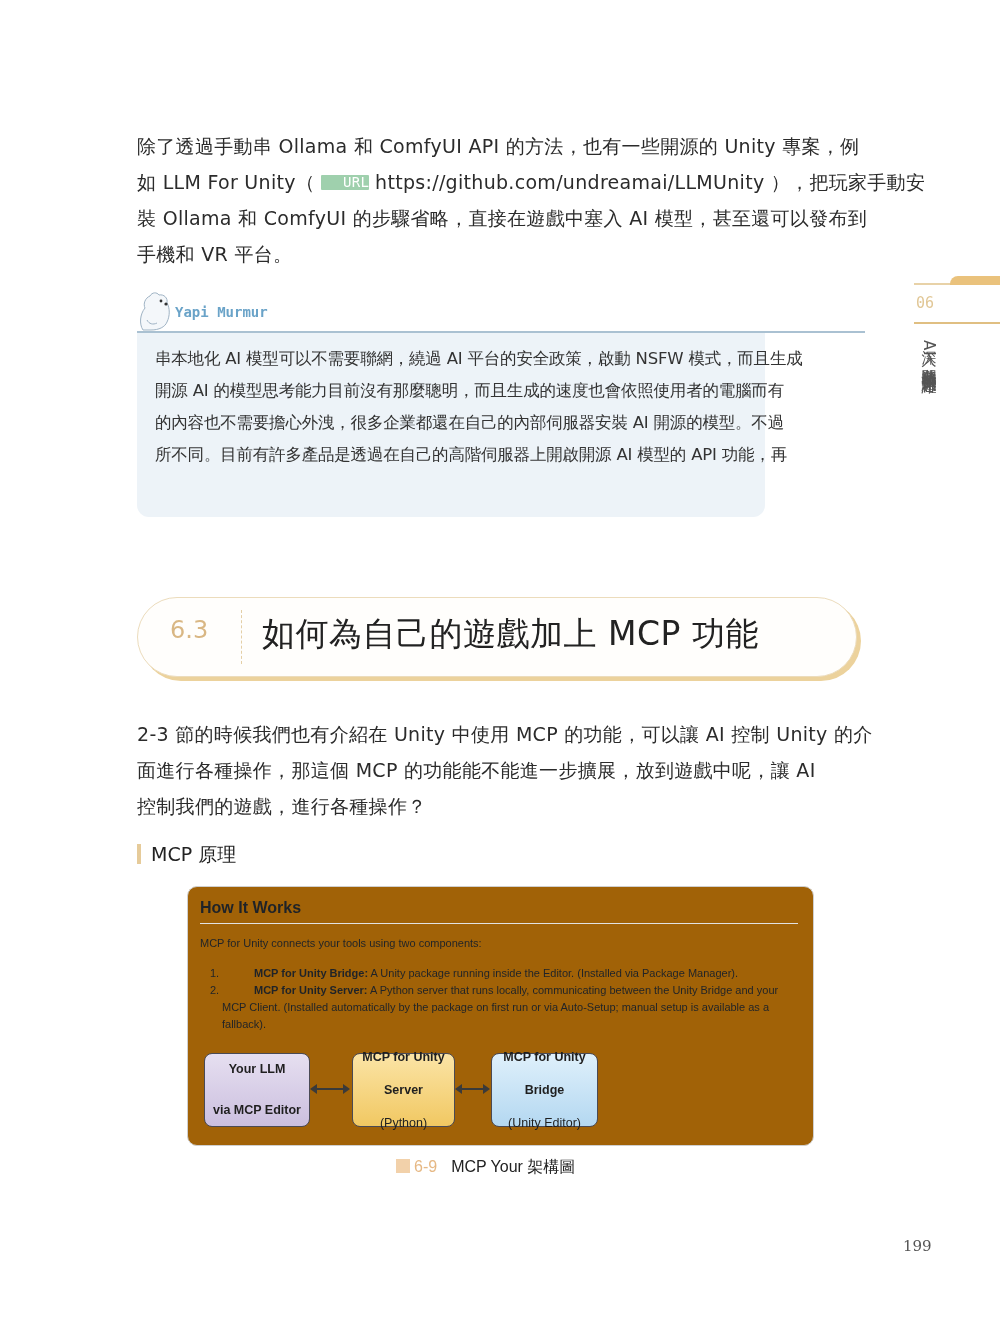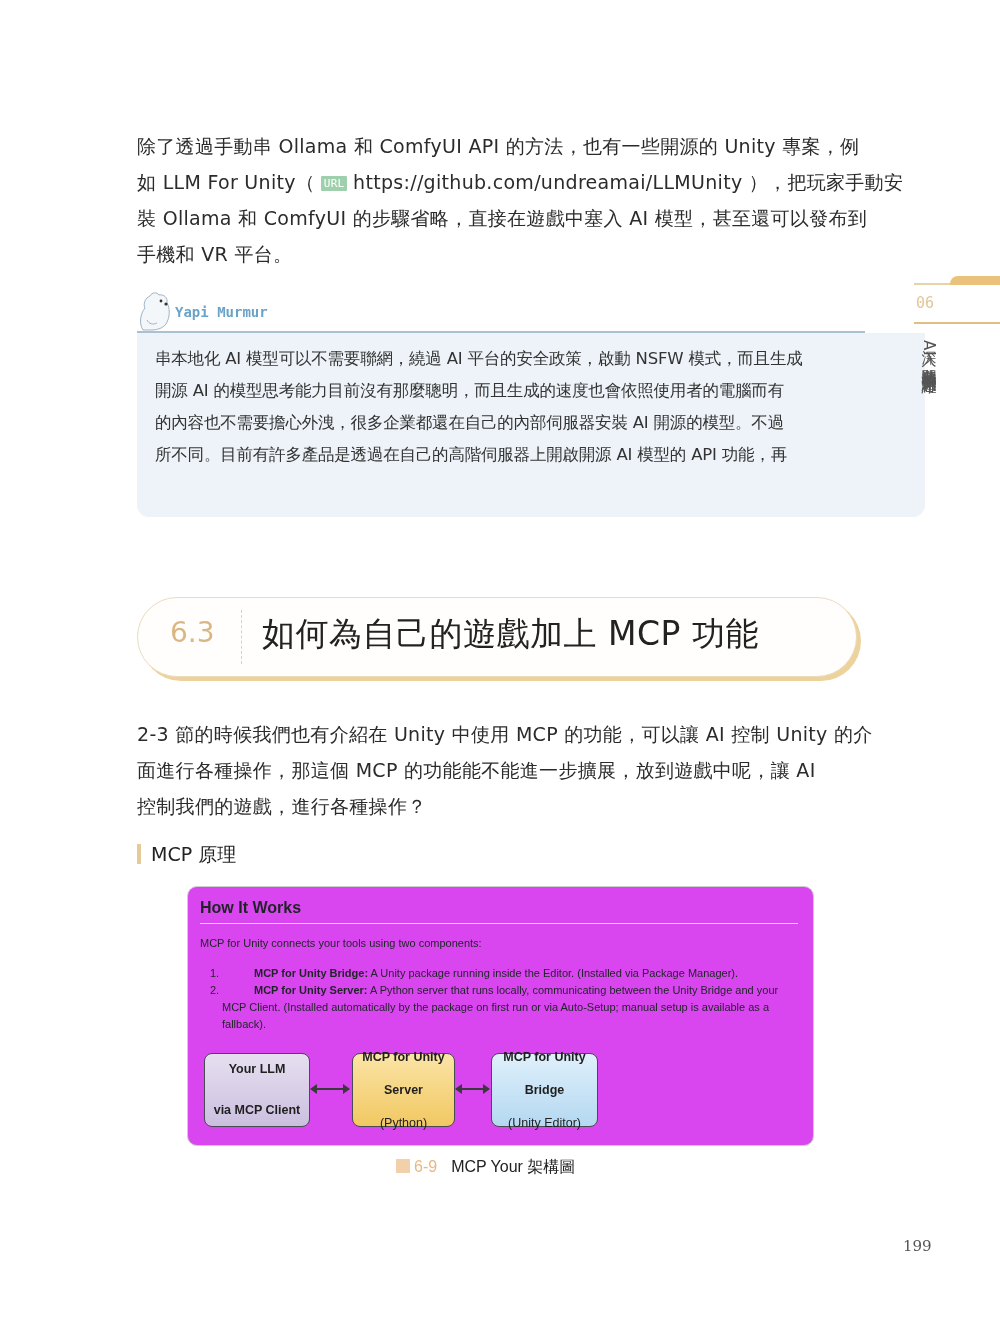--- a/index.html
+++ b/index.html
@@ -7,33 +7,33 @@
     width:1000px; height:1341px; background:#ffffff; position:relative; overflow:hidden;
     font-family: "DejaVu Sans", "Liberation Sans", sans-serif; color:#2a2a2a;
   }
   .para {
     position:absolute; left:137px; width:728px;
     font-size:19px; line-height:36px; letter-spacing:0.3px; color:#2b2b2b;
   }
   .para .line { display:block; white-space:nowrap; }
   .url-badge {
     display:inline-block; width:26px; height:15px; background:#9fd0ad; color:#ffffff;
-    font-size:11px; line-height:15px; text-align:center; vertical-align:2px; margin:0 6px 0 6px;
-    font-family:"DejaVu Sans Mono", monospace; border-radius:1px;
+    font-size:14px; line-height:15px; text-align:center; vertical-align:2px; margin:0 6px 0 6px;
+    font-family:"DejaVu Sans Mono", monospace; border-radius:1px;padding-left:22px;
   }
   
   .note-head { position:absolute; left:137px; top:290px; width:728px; height:42px; }
   .bear { position:absolute; left:0; top:0; width:36px; height:42px; }
   .note-title {
     position:absolute; left:38px; top:14px; font-family:"DejaVu Sans Mono", monospace;
     font-size:14px; font-weight:bold; color:#6aa3c8;
   }
   .note-rule { position:absolute; left:137px; top:331px; width:728px; height:2px; background:#aac1d2; }
   .note-box {
-    position:absolute; left:137px; top:333px; width:788px; height:184px;
+    position:absolute; left:137px; top:333px; width:628px; height:184px;
     background:#edf3f8; border-radius:0 0 12px 12px;
   }
   .note-text {
     position:absolute; left:18px; top:10px; width:700px;
     font-size:16.5px; line-height:32px; color:#333; letter-spacing:-0.2px;
   }
   .note-text .line { display:block; white-space:nowrap; }
   
   .side-top-line { position:absolute; left:914px; top:283px; width:86px; height:2px; background:#e8d2a8; }
   .side-top-tab { position:absolute; left:950px; top:276px; width:50px; height:9px; background:#eac27c; border-radius:8px 0 0 0; }
@@ -48,34 +48,34 @@
     writing-mode: vertical-rl; letter-spacing:1px;
   }
   
   .sec-box {
     position:absolute; left:137px; top:597px; width:718px; height:78px;
     border:1.5px solid #ecdcbc; border-radius:40px;
     box-shadow: 4px 4px 0 #ecd29c;
     background:#fffefc;
   }
   .sec-num {
-    position:absolute; left:32px; top:18px; font-size:28px; color:#d9b784;
+    position:absolute; left:32px; top:18px; font-size:24px; color:#d9b784;
     font-family:"DejaVu Sans", sans-serif;
   }
   .sec-div { position:absolute; left:103px; top:12px; width:0; height:54px; border-left:1.5px dashed #e4cfa6; }
   .sec-title {
     position:absolute; left:124px; top:14px; font-size:33px; color:#222; letter-spacing:0.5px;
   }
   .sub-head { position:absolute; left:137px; top:842px; height:24px; }
   .sub-bar { position:absolute; left:0; top:2px; width:4px; height:20px; background:#e6cb9a; }
   .sub-text { position:absolute; left:14px; top:0; font-size:19px; color:#222; white-space:nowrap; }
   
   .figure {
     position:absolute; left:187px; top:886px; width:625px; height:258px;
-    border:1.5px solid #cfcfcf; border-radius:10px; background:#d946ef;
+    border:1.5px solid #cfcfcf; border-radius:10px; background:#a16207;
     font-family:"Liberation Sans", sans-serif; color:#1f2328;
   }
   .fig-title { position:absolute; left:12px; top:12px; font-size:16px; font-weight:bold; }
   .fig-rule { position:absolute; left:12px; top:36px; width:598px; height:1px; background:#e2e2e2; }
   .fig-intro { position:absolute; left:12px; top:50px; font-size:11px; }
   .fig-list { position:absolute; left:22px; top:78px; width:590px; font-size:11px; line-height:17px; margin:0; padding:0; list-style:none; }
   .fig-list li { position:relative; padding-left:12px; }
   .fig-list .num { position:absolute; left:0; top:0; }
   .fig-list b { font-weight:bold;padding-left:32px; }
   .node {
@@ -162,21 +162,21 @@
   <ul class="fig-list">
     <li>
       <span class="num">1.</span><b>MCP for Unity Bridge:</b><span> A Unity package running inside the Editor. (Installed via Package Manager).</span>
     </li>
     <li>
       <span class="num">2.</span><b>MCP for Unity Server:</b><span> A Python server that runs locally, communicating between the Unity Bridge and your MCP Client. (Installed automatically by the package on first run or via Auto-Setup; manual setup is available as a fallback).</span>
     </li>
   </ul>
   <div class="node node-llm">
     <span>Your LLM</span>
-    <span style="margin-top:8px">via MCP Client</span>
+    <span style="margin-top:8px">via MCP Editor</span>
   </div>
   <div class="arrow arrow-1"></div>
   <div class="node node-server">
     <span>MCP for Unity</span>
     <span>Server</span>
     <span class="reg">(Python)</span>
   </div>
   <div class="arrow arrow-2"></div>
   <div class="node node-bridge">
     <span>MCP for Unity</span>

